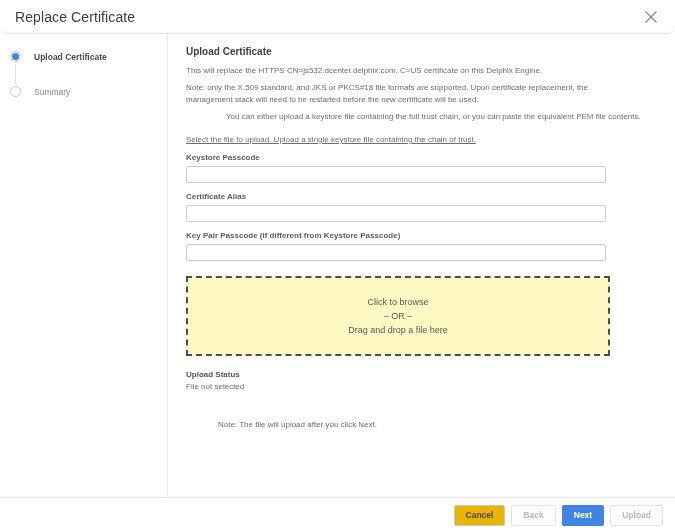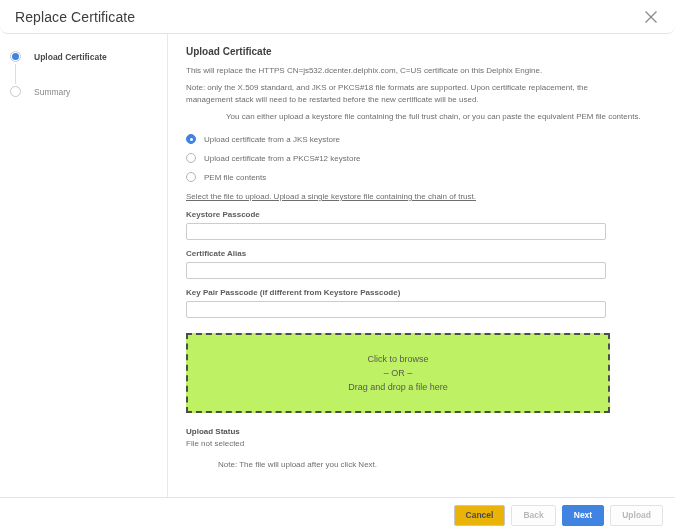--- a/index.html
+++ b/index.html
@@ -134,39 +134,39 @@
     padding: 0 5px;
     outline: none;
     display: block;
   }
 
   
   .drop-zone {
     margin-top: 15px;
     width: 424px;
     height: 80px;
-    background: #bef264;
+    background: #fef9c3;
     border: 2px dashed #4d4d4d;
     display: flex;
     flex-direction: column;
     align-items: center;
     justify-content: center;
     cursor: pointer;
   }
   .drop-zone-line {
     font-size: 9px;
     line-height: 14px;
     color: #585858;
   }
 
   
   .upload-status { margin-top: 14px; }
   .status-label { font-size: 8px; font-weight: bold; color: #555; margin-bottom: 3px; }
   .status-value { font-size: 8px; color: #6e6e6e; }
-  .footer-note { margin-top: 12px; font-size: 8px; color: #6e6e6e; padding-left: 32px; }
+  .footer-note { margin-top: 29px; font-size: 8px; color: #6e6e6e; padding-left: 32px; }
 
   
   .dialog-footer {
     flex: 0 0 35px;
     height: 35px;
     border-top: 1px solid #e4e4e4;
     background: #fff;
     display: flex;
     align-items: center;
     justify-content: flex-end;
@@ -223,34 +223,20 @@
       <span class="step-label">Summary</span>
     </div>
   </div>
 
   <div class="main-content">
     <div class="content-heading">Upload Certificate</div>
     <p class="para">This will replace the HTTPS CN=js532.dcenter.delphix.com, C=US certificate on this Delphix Engine.</p>
     <p class="para">Note: only the X.509 standard, and JKS or PKCS#18 file formats are supported. Upon certificate replacement, the management stack will need to be restarted before the new certificate will be used.</p>
     <p class="para last">You can either upload a keystore file containing the full trust chain, or you can paste the equivalent PEM file contents.</p>
 
-    <div class="radio-group">
-      <div class="radio-row selected">
-        <span class="radio-circle"></span>
-        <span class="radio-label">Upload certificate from a JKS keystore</span>
-      </div>
-      <div class="radio-row">
-        <span class="radio-circle"></span>
-        <span class="radio-label">Upload certificate from a PKCS#12 keystore</span>
-      </div>
-      <div class="radio-row">
-        <span class="radio-circle"></span>
-        <span class="radio-label">PEM file contents</span>
-      </div>
-    </div>
 
     <p class="para instruction">Select the file to upload. Upload a single keystore file containing the chain of trust.</p>
 
     <div class="field-group">
       <div class="field-label">Keystore Passcode</div>
       <input type="text" class="text-input" value="" style="">
     </div>
     <div class="field-group">
       <div class="field-label">Certificate Alias</div>
       <input type="text" class="text-input" value="" style="">

